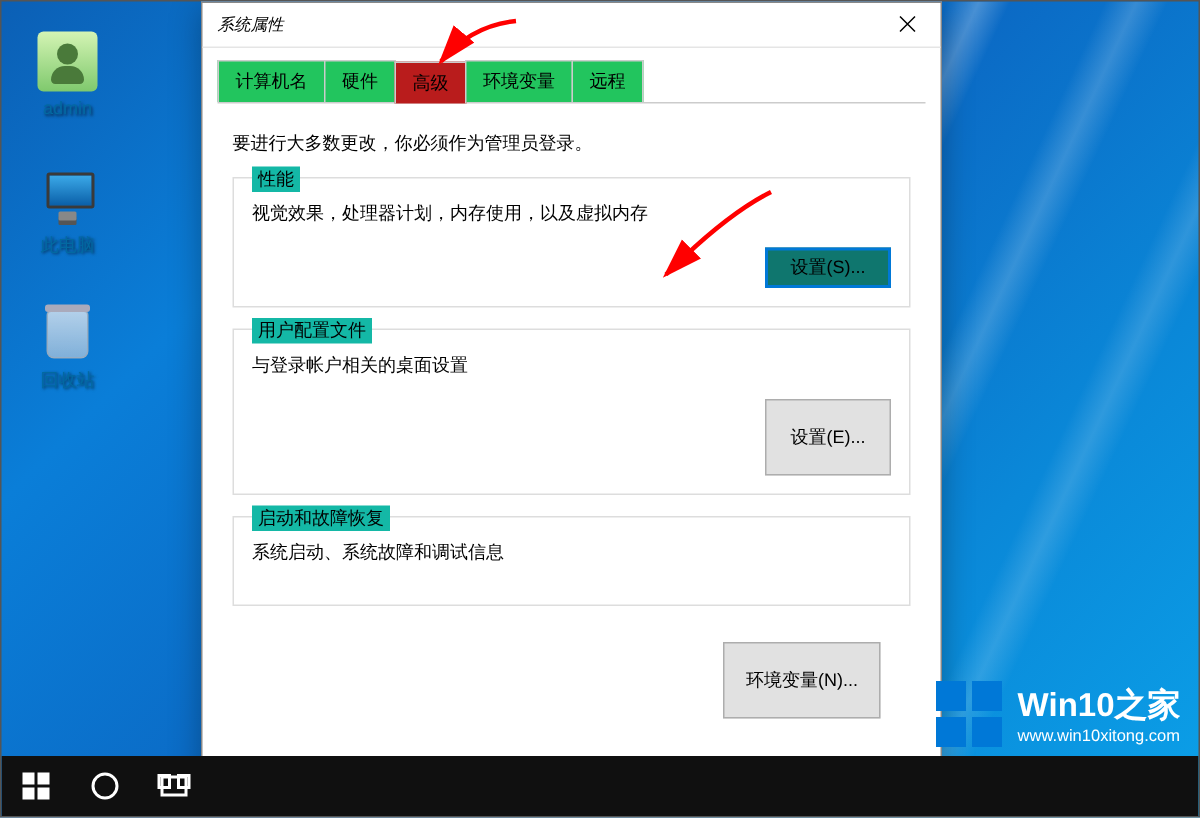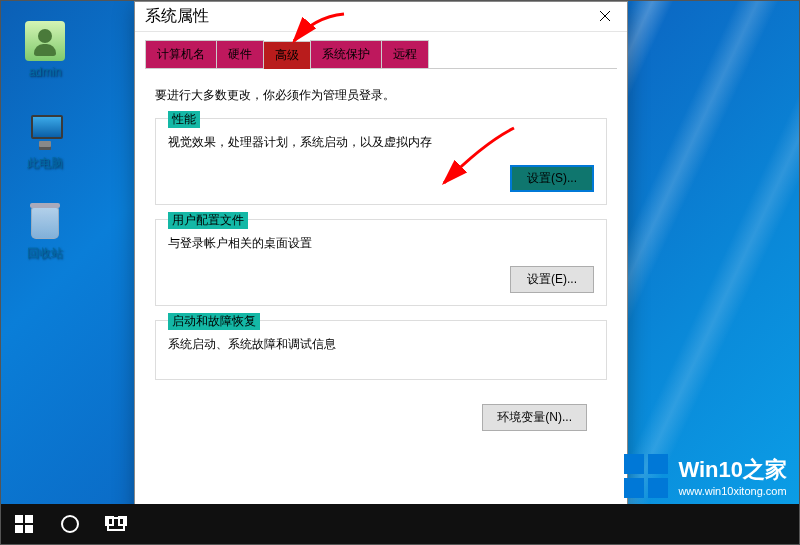--- a/index.html
+++ b/index.html
@@ -41,34 +41,34 @@
 .taskview { width:18px; height:14px; border:2px solid #fff; position:relative; }
 .taskview::before, .taskview::after { content:""; position:absolute; width:5px; height:6px; border:2px solid #fff; top:-3px; }
 .taskview::before { left:-4px; } .taskview::after { right:-4px; }
 
 
 .dialog {
   position:absolute; left:133px; top:0; width:494px; height:524px;
   background:#fff; border:1px solid #888;
   box-shadow:0 4px 20px rgba(0,0,0,0.3);
 }
-.titlebar { height:30px; display:flex; align-items:center; padding:0 10px; font-size:16px; border-bottom:1px solid #e5e5e5; }
+.titlebar { height:30px; display:flex; align-items:center; padding:0 10px; font-size:11px; border-bottom:1px solid #e5e5e5;font-style:italic; }
 .titlebar .title { flex:1; }
 .titlebar .close { width:44px; height:28px; text-align:center; line-height:28px; font-size:14px; margin-right:-10px; }
 .tabs { display:flex; margin:8px 10px 0; border-bottom:1px solid #ccc; font-size:12px; }
 .tab { padding:5px 11px; border:1px solid #ccc; border-bottom:none; background:#fff; margin-right:-1px; position:relative; }
 .tab.active { background:#b91c1c; top:1px; }
-.tab:not(.active){ background:#be185d;}
+.tab:not(.active){ background:#22c55e;}
 .dlg-body { padding:14px 20px 10px; color:#000; }
 .intro { margin:4px 0 14px; }
 .group { border:1px solid #ddd; padding:6px 12px 12px; margin-bottom:14px; position:relative; }
 .group .legend { position:relative; top:-14px; background:#14b8a6; display:inline-block; padding:0 4px; }
 .group .desc { margin-top:-8px; margin-bottom:14px; }
 .group .btnrow { text-align:right; }
-.btn { display:inline-block; min-width:84px; padding:4px 14px; border:1px solid #adadad; background:#e1e1e1; font-size:12px; text-align:center; }
+.btn { display:inline-block; min-width:84px; padding:16px 14px; border:1px solid #adadad; background:#e1e1e1; font-size:12px; text-align:center; }
 .btn.highlight { border:2px solid #0078d7; background:#0f766e; padding:3px 13px; }
 .footer { text-align:right; padding:10px 20px 0; }
 
 
 .arrow1 { position:absolute; left:288px; top:8px; width:60px; height:40px; pointer-events:none; }
 .arrow2 { position:absolute; left:428px; top:122px; width:90px; height:70px; pointer-events:none; }
 
 
 .watermark { position:absolute; right:12px; bottom:46px; display:flex; align-items:center; gap:10px; color:#fff; }
 .wm-logo { display:grid; grid-template-columns:20px 20px; grid-template-rows:20px 20px; gap:4px; }
@@ -98,29 +98,29 @@
     <span class="close">
       <svg width="12" height="12" viewBox="0 0 12 12">
           <path d="M1 1 L11 11 M11 1 L1 11" stroke="#000" stroke-width="1" fill="none"></path>
         </svg>
     </span>
   </div>
   <div class="tabs">
     <div class="tab">计算机名</div>
     <div class="tab">硬件</div>
     <div class="tab active">高级</div>
-    <div class="tab">系统保护</div>
+    <div class="tab">环境变量</div>
     <div class="tab">远程</div>
   </div>
   <div class="dlg-body">
     <div class="intro">要进行大多数更改，你必须作为管理员登录。</div>
 
     <div class="group">
       <span class="legend">性能</span>
-      <div class="desc">视觉效果，处理器计划，系统启动，以及虚拟内存</div>
+      <div class="desc">视觉效果，处理器计划，内存使用，以及虚拟内存</div>
       <div class="btnrow">
         <span class="btn highlight">设置(S)...</span>
       </div>
     </div>
 
     <div class="group">
       <span class="legend">用户配置文件</span>
       <div class="desc">与登录帐户相关的桌面设置</div>
       <div class="btnrow">
         <span class="btn">设置(E)...</span>

